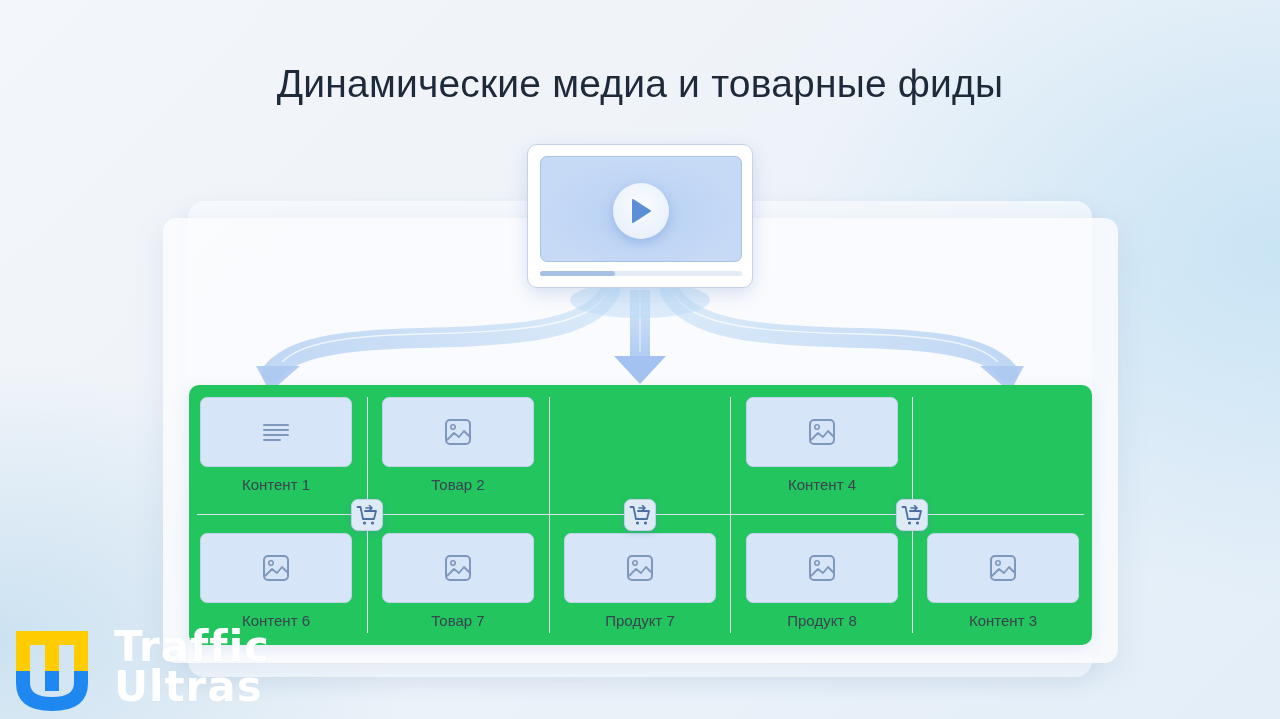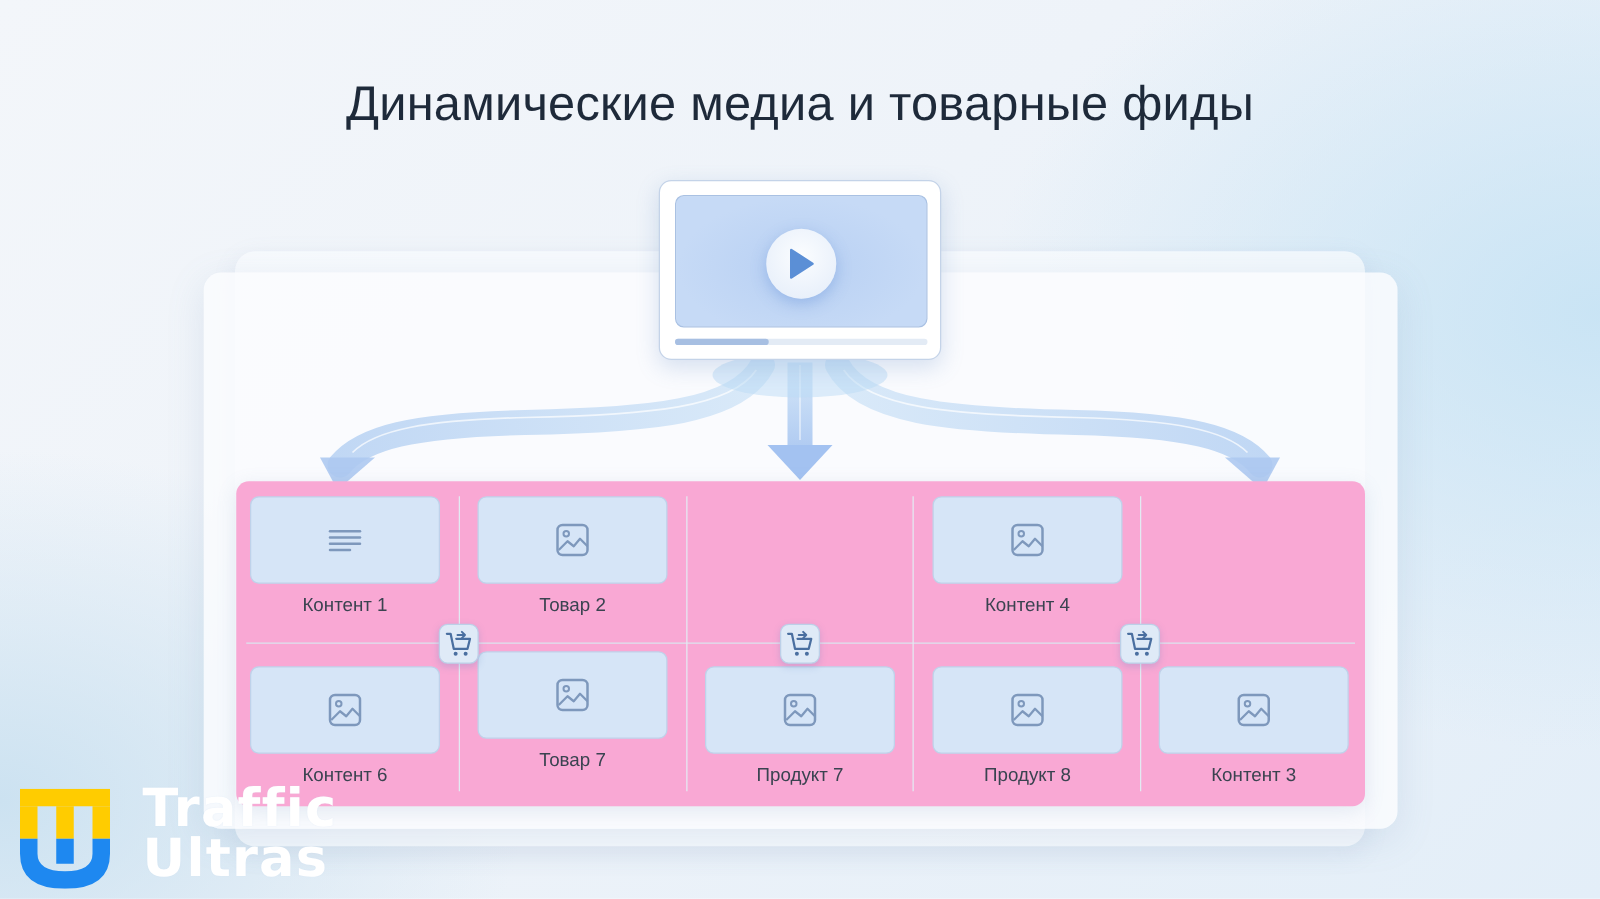--- a/index.html
+++ b/index.html
@@ -52,21 +52,21 @@
       border-radius: 3px; background: #e3ebf5;
     }
     .progress-fill {
       height: 100%; width: 37%; border-radius: 3px; background: #a7bfe2;
     }
     
     .arrows { position: absolute; left: 0; top: 0; width: 1280px; height: 719px; z-index: 3; pointer-events: none; }
     
     .grid {
       position: absolute; left: 189px; top: 385px; width: 903px; height: 260px;
-      background: #f9a8d4; border-radius: 10px;
+      background: #22c55e; border-radius: 10px;
       box-shadow: 0 4px 16px rgba(110,140,180,0.16);
       z-index: 4;
     }
     .grid .hline {
       position: absolute; left: 8px; right: 8px; top: 129px; height: 1px;
       background: #dbe4ee;
     }
     .grid .vline {
       position: absolute; top: 12px; bottom: 12px; width: 1px; background: #e3eaf2;
     }
@@ -202,21 +202,21 @@
   <div class="cell" style="left:11px; top:148px">
     <div class="thumb">
       <svg width="28" height="28" viewBox="0 0 28 28">
         <rect x="2" y="2" width="24" height="24" rx="4" fill="none" stroke="#7e98bc" stroke-width="2"></rect>
         <circle cx="9" cy="9" r="2.2" fill="none" stroke="#7e98bc" stroke-width="1.6"></circle>
         <path d="M3 22 L10 15 L15 19 L20 13 L26 19" fill="none" stroke="#7e98bc" stroke-width="1.8" stroke-linejoin="round"></path>
       </svg>
     </div>
     <div class="cell-label">Контент 6</div>
   </div>
-  <div class="cell" style="left:193px; top:136px">
+  <div class="cell" style="left:193px; top:148px">
     <div class="thumb">
       <svg width="28" height="28" viewBox="0 0 28 28">
         <rect x="2" y="2" width="24" height="24" rx="4" fill="none" stroke="#7e98bc" stroke-width="2"></rect>
         <circle cx="9" cy="9" r="2.2" fill="none" stroke="#7e98bc" stroke-width="1.6"></circle>
         <path d="M3 22 L10 15 L15 19 L20 13 L26 19" fill="none" stroke="#7e98bc" stroke-width="1.8" stroke-linejoin="round"></path>
       </svg>
     </div>
     <div class="cell-label">Товар 7</div>
   </div>
   <div class="cell" style="left:375px; top:148px">

